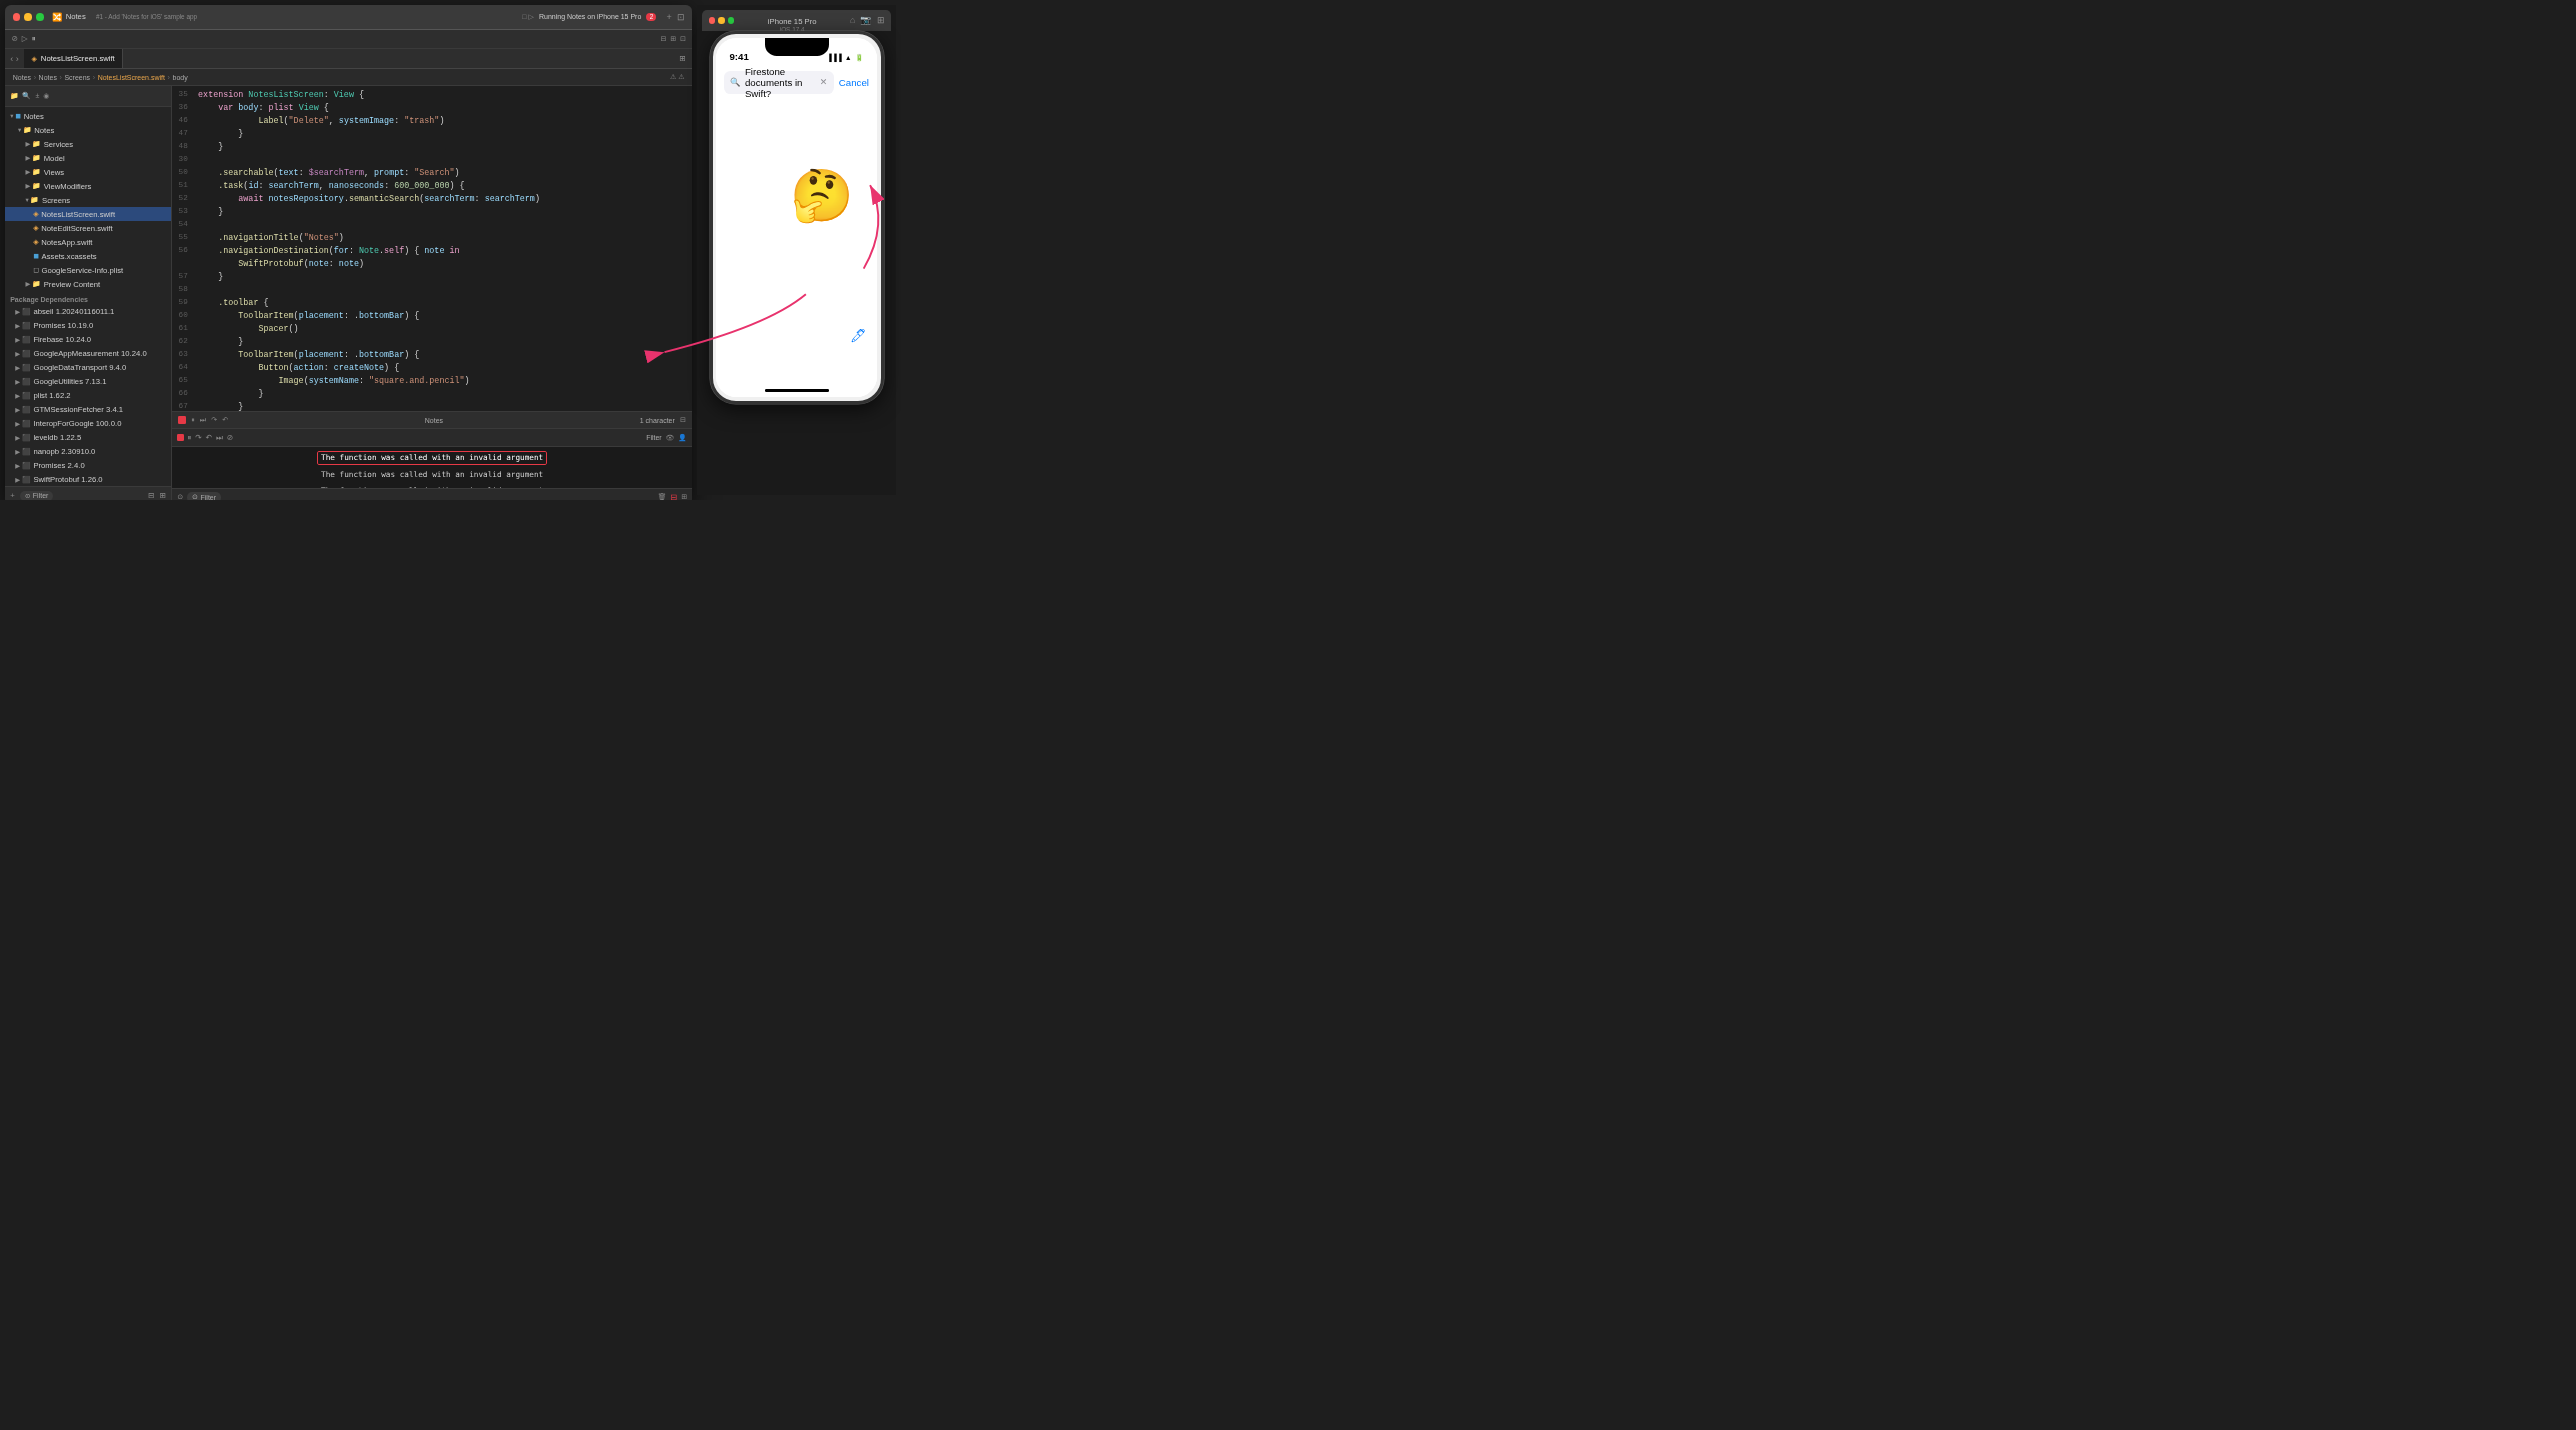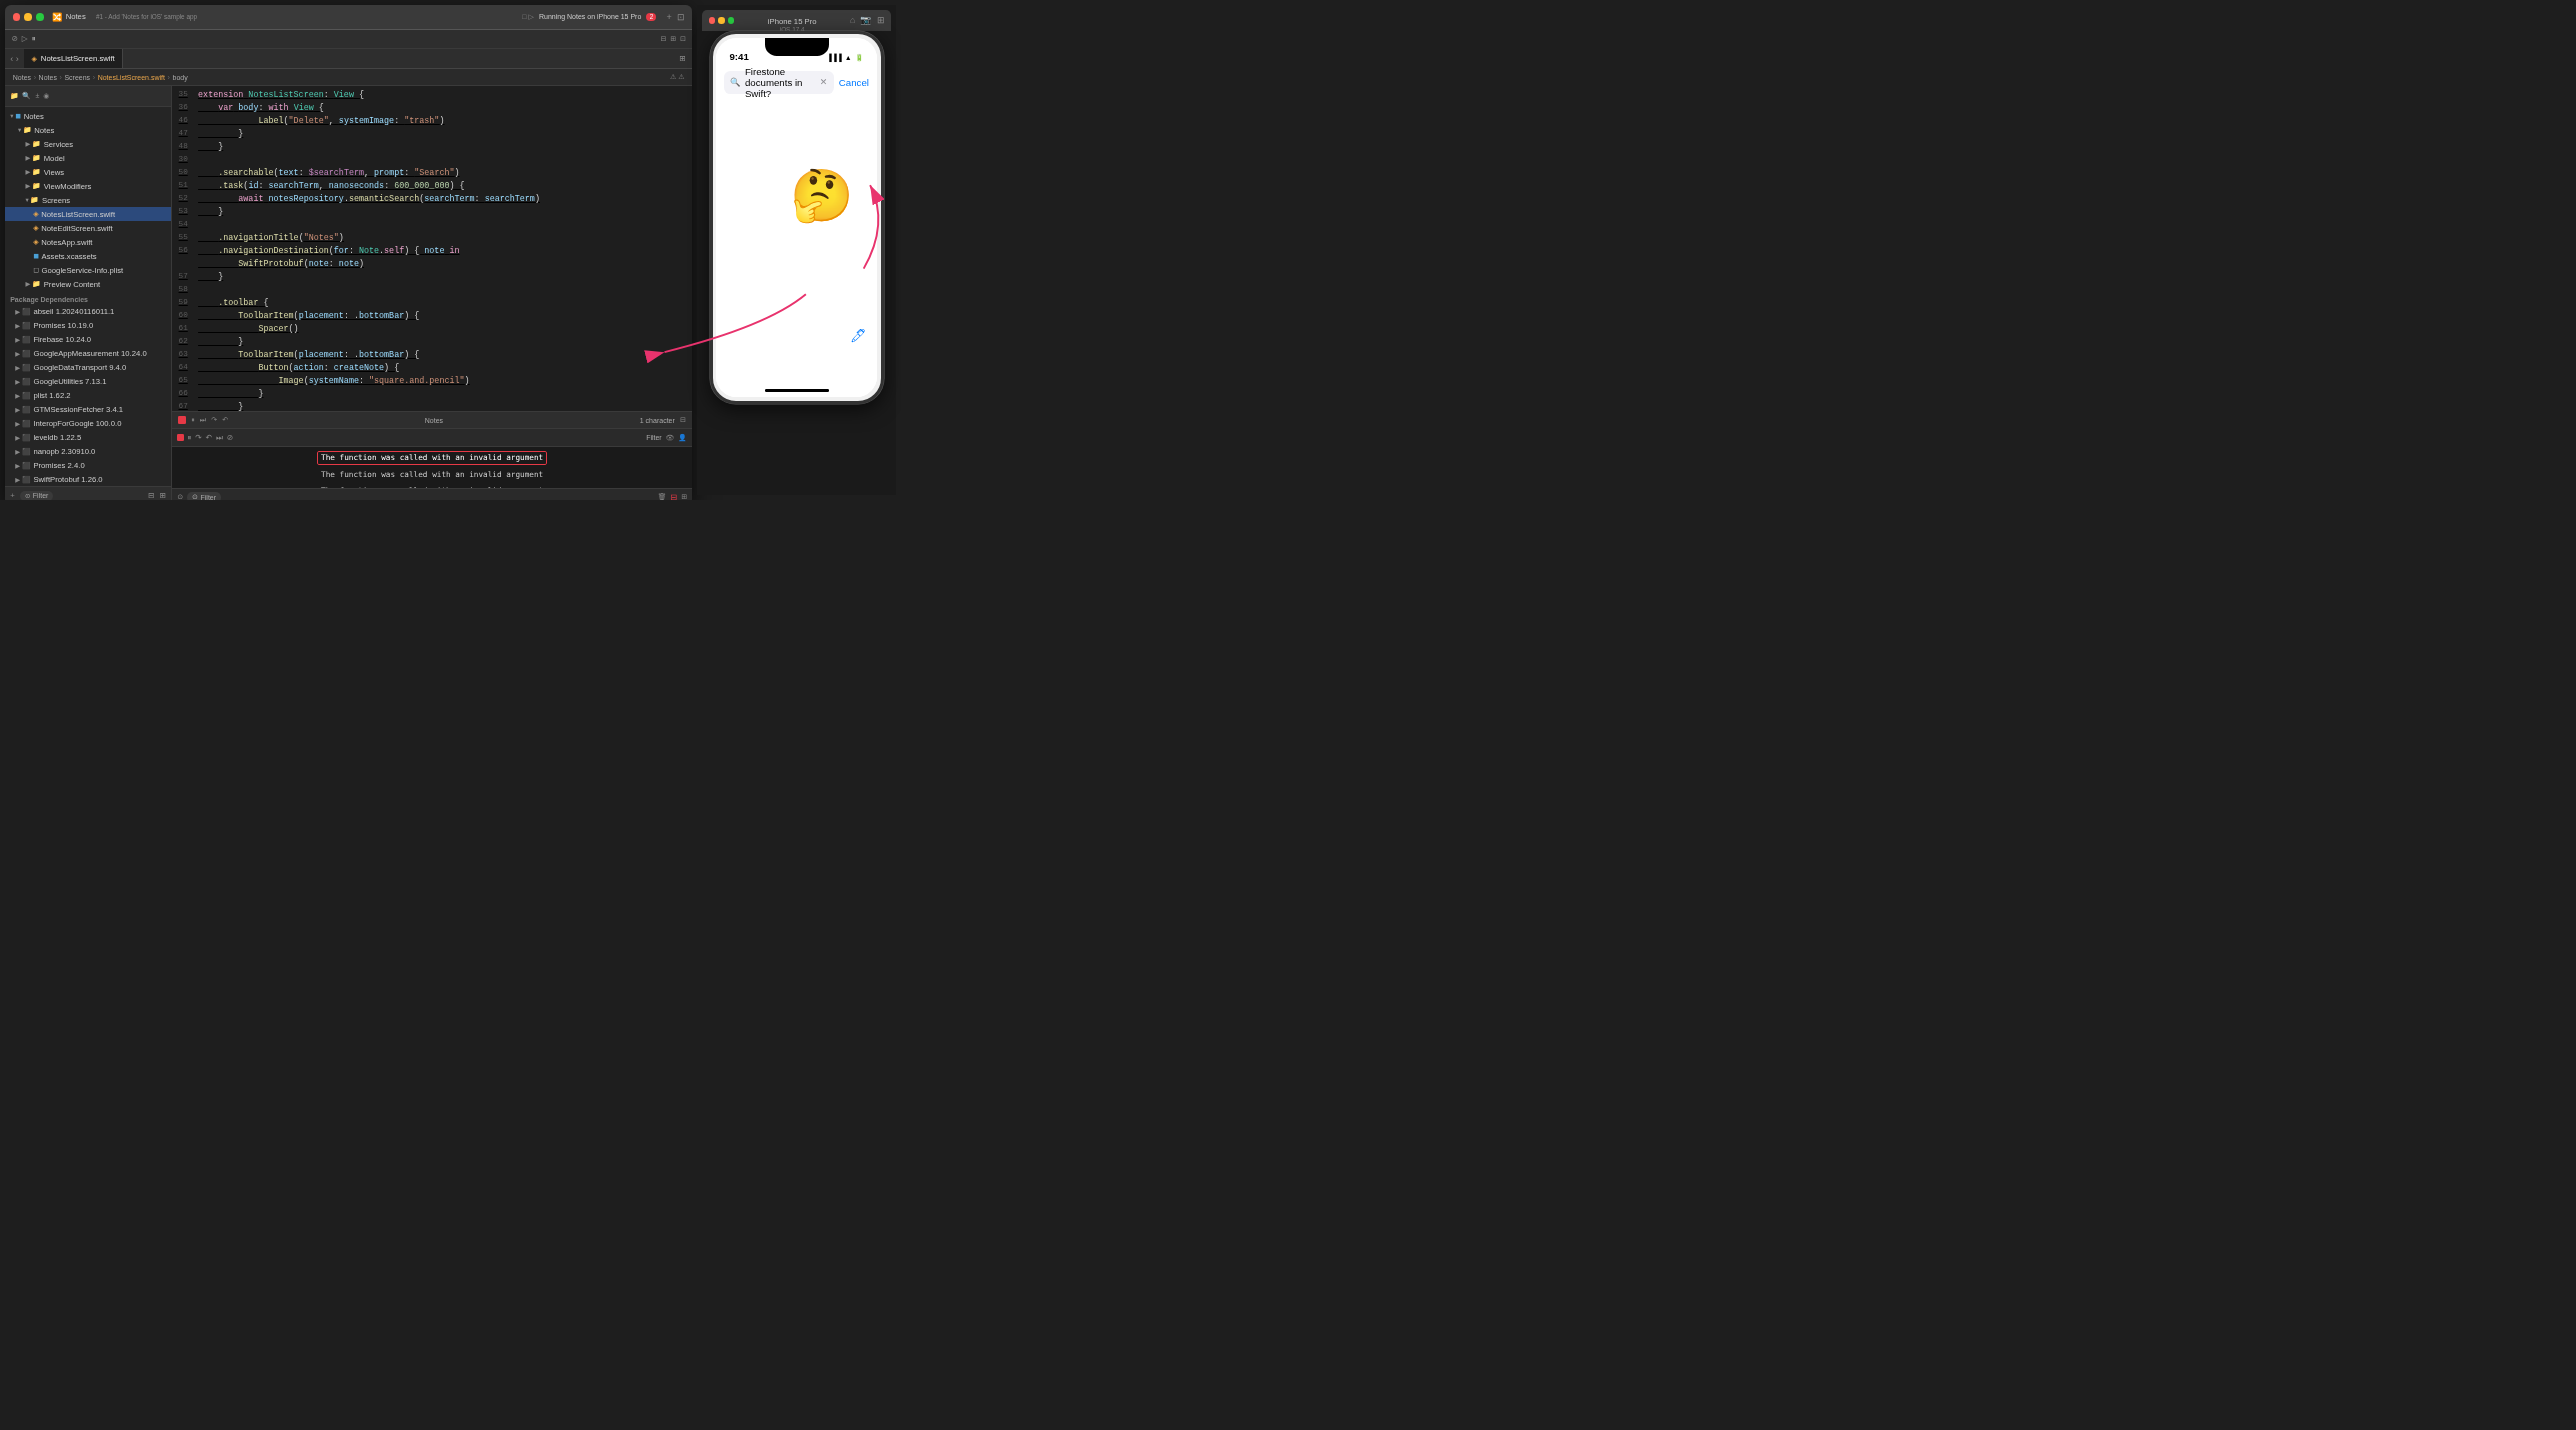--- a/index.html
+++ b/index.html
@@ -232,21 +232,20 @@
       background: #1e1e1e;
       overflow: hidden;
     }
     .code-editor {
       flex: 1;
       overflow: auto;
       font-family: 'SF Mono', 'Menlo', 'Monaco', 'Courier New', monospace;
       font-size: 8.4px;
       line-height: 1.5;
       padding: 2.6px 0;
-      text-decoration: underline;
     }
     .code-editor::-webkit-scrollbar { width: 3.9px; height: 3.9px; }
     .code-editor::-webkit-scrollbar-track { background: #1e1e1e; }
     .code-editor::-webkit-scrollbar-thumb { background: #555; border-radius: 1.9px; }
 
     .code-line {
       display: flex;
       padding: 0 0 0 0;
       min-height: 13px;
     }
@@ -783,21 +782,21 @@
     <div class="editor-area">
       <div class="code-editor">
 
         <div class="code-line">
           <span class="line-num">35</span>
           <span class="line-content"><span class="kw">extension</span> <span class="type">NotesListScreen</span><span class="plain">: </span><span class="type">View</span><span class="plain"> {</span></span>
         </div>
 
         <div class="code-line">
           <span class="line-num">36</span>
-          <span class="line-content"><span class="plain">    </span><span class="kw">var</span><span class="plain"> </span><span class="param">body</span><span class="plain">: </span><span class="kw">with</span><span class="plain"> </span><span class="type">View</span><span class="plain"> {</span></span>
+          <span class="line-content"><span class="plain">    </span><span class="kw">var</span><span class="plain"> </span><span class="param">body</span><span class="plain">: </span><span class="kw">plist</span><span class="plain"> </span><span class="type">View</span><span class="plain"> {</span></span>
         </div>
 
         <div class="code-line">
           <span class="line-num">46</span>
           <span class="line-content"><span class="plain">            </span><span class="func">Label</span><span class="plain">(</span><span class="str">"Delete"</span><span class="plain">, </span><span class="param">systemImage</span><span class="plain">: </span><span class="str">"trash"</span><span class="plain">)</span></span>
         </div>
 
         <div class="code-line">
           <span class="line-num">47</span>
           <span class="line-content"><span class="plain">        }</span></span>

